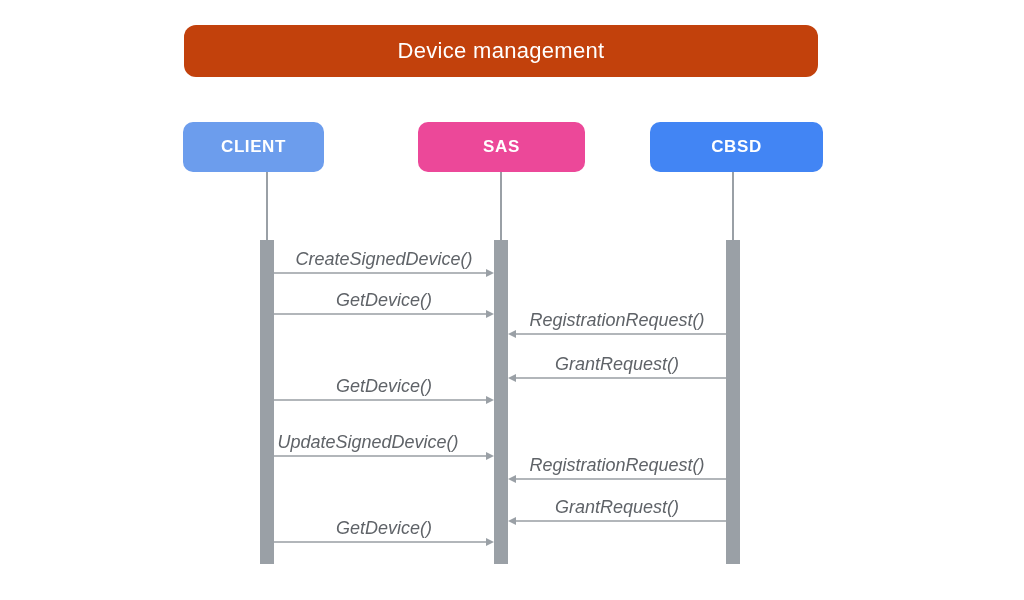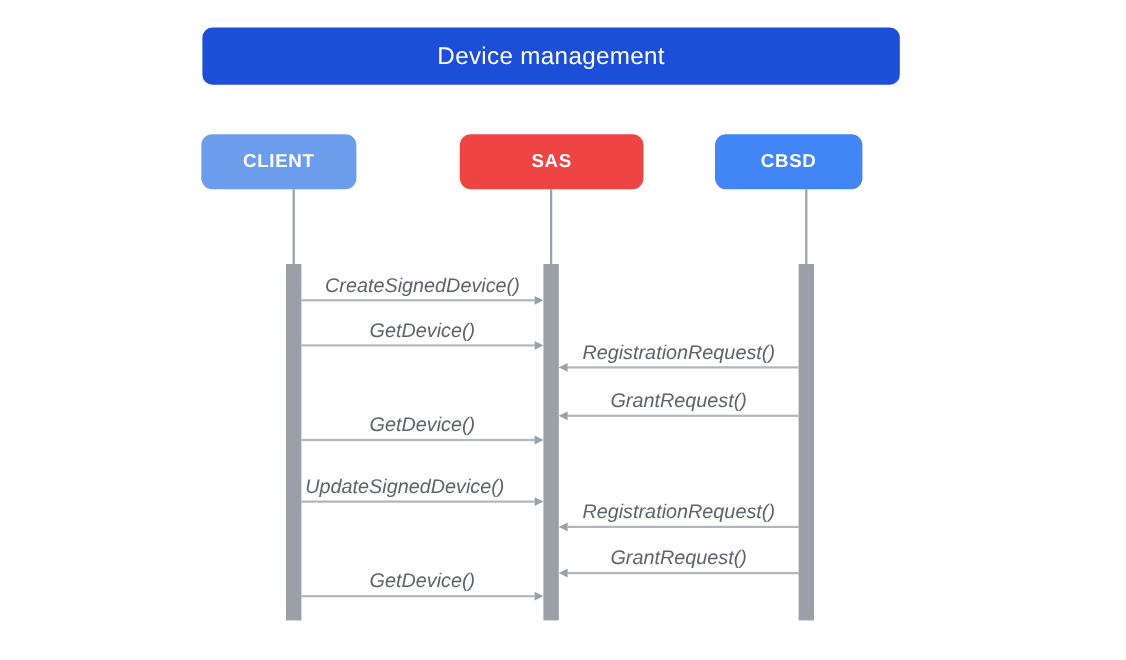--- a/index.html
+++ b/index.html
@@ -75,35 +75,35 @@
     width: 0;
     height: 0;
     border-top: 4px solid transparent;
     border-bottom: 4px solid transparent;
   }
 </style>
 </head>
 <body>
 
 <div class="canvas">
-  <div class="title-box" style="background: #1d4ed8;">
+  <div class="title-box" style="background: #c2410c; border-radius: 12px;">
     <span>Device management</span>
   </div>
   <div id="actors">
       <div class="actor-box" style="left: 183px; width: 141px; background: rgb(108, 157, 237);">
         <span>CLIENT</span>
       </div>
       <div class="lifeline-stub" style="left: 266px; background: rgb(154, 160, 166);"></div>
       <div class="activation-bar" style="left: 260px; background: rgb(154, 160, 166);"></div>
-      <div class="actor-box" style="left: 418px; width: 167px; background: #ef4444;">
+      <div class="actor-box" style="left: 418px; width: 167px; background: #ec4899;">
         <span>SAS</span>
       </div>
       <div class="lifeline-stub" style="left: 500px; background: rgb(154, 160, 166);"></div>
       <div class="activation-bar" style="left: 494px; background: rgb(154, 160, 166);"></div>
-      <div class="actor-box" style="left: 650px; width: 134px; background: rgb(66, 133, 244);">
+      <div class="actor-box" style="left: 650px; width: 173px; background: rgb(66, 133, 244);">
         <span>CBSD</span>
       </div>
       <div class="lifeline-stub" style="left: 732px; background: rgb(154, 160, 166);"></div>
       <div class="activation-bar" style="left: 726px; background: rgb(154, 160, 166);"></div>
     </div>
   <div id="messages">
       <div class="msg-label" style="left: 274px; width: 220px; top: 251px; color: rgb(95, 99, 104);">CreateSignedDevice()</div>
       <div class="msg-line" style="left: 274px; width: 212px; top: 272px; background: rgb(178, 182, 186);"></div>
       <div class="msg-head" style="top: 268.8px; left: 486px; border-left: 8px solid rgb(154, 160, 166);"></div>
       <div class="msg-label" style="left: 274px; width: 220px; top: 292px; color: rgb(95, 99, 104);">GetDevice()</div>

